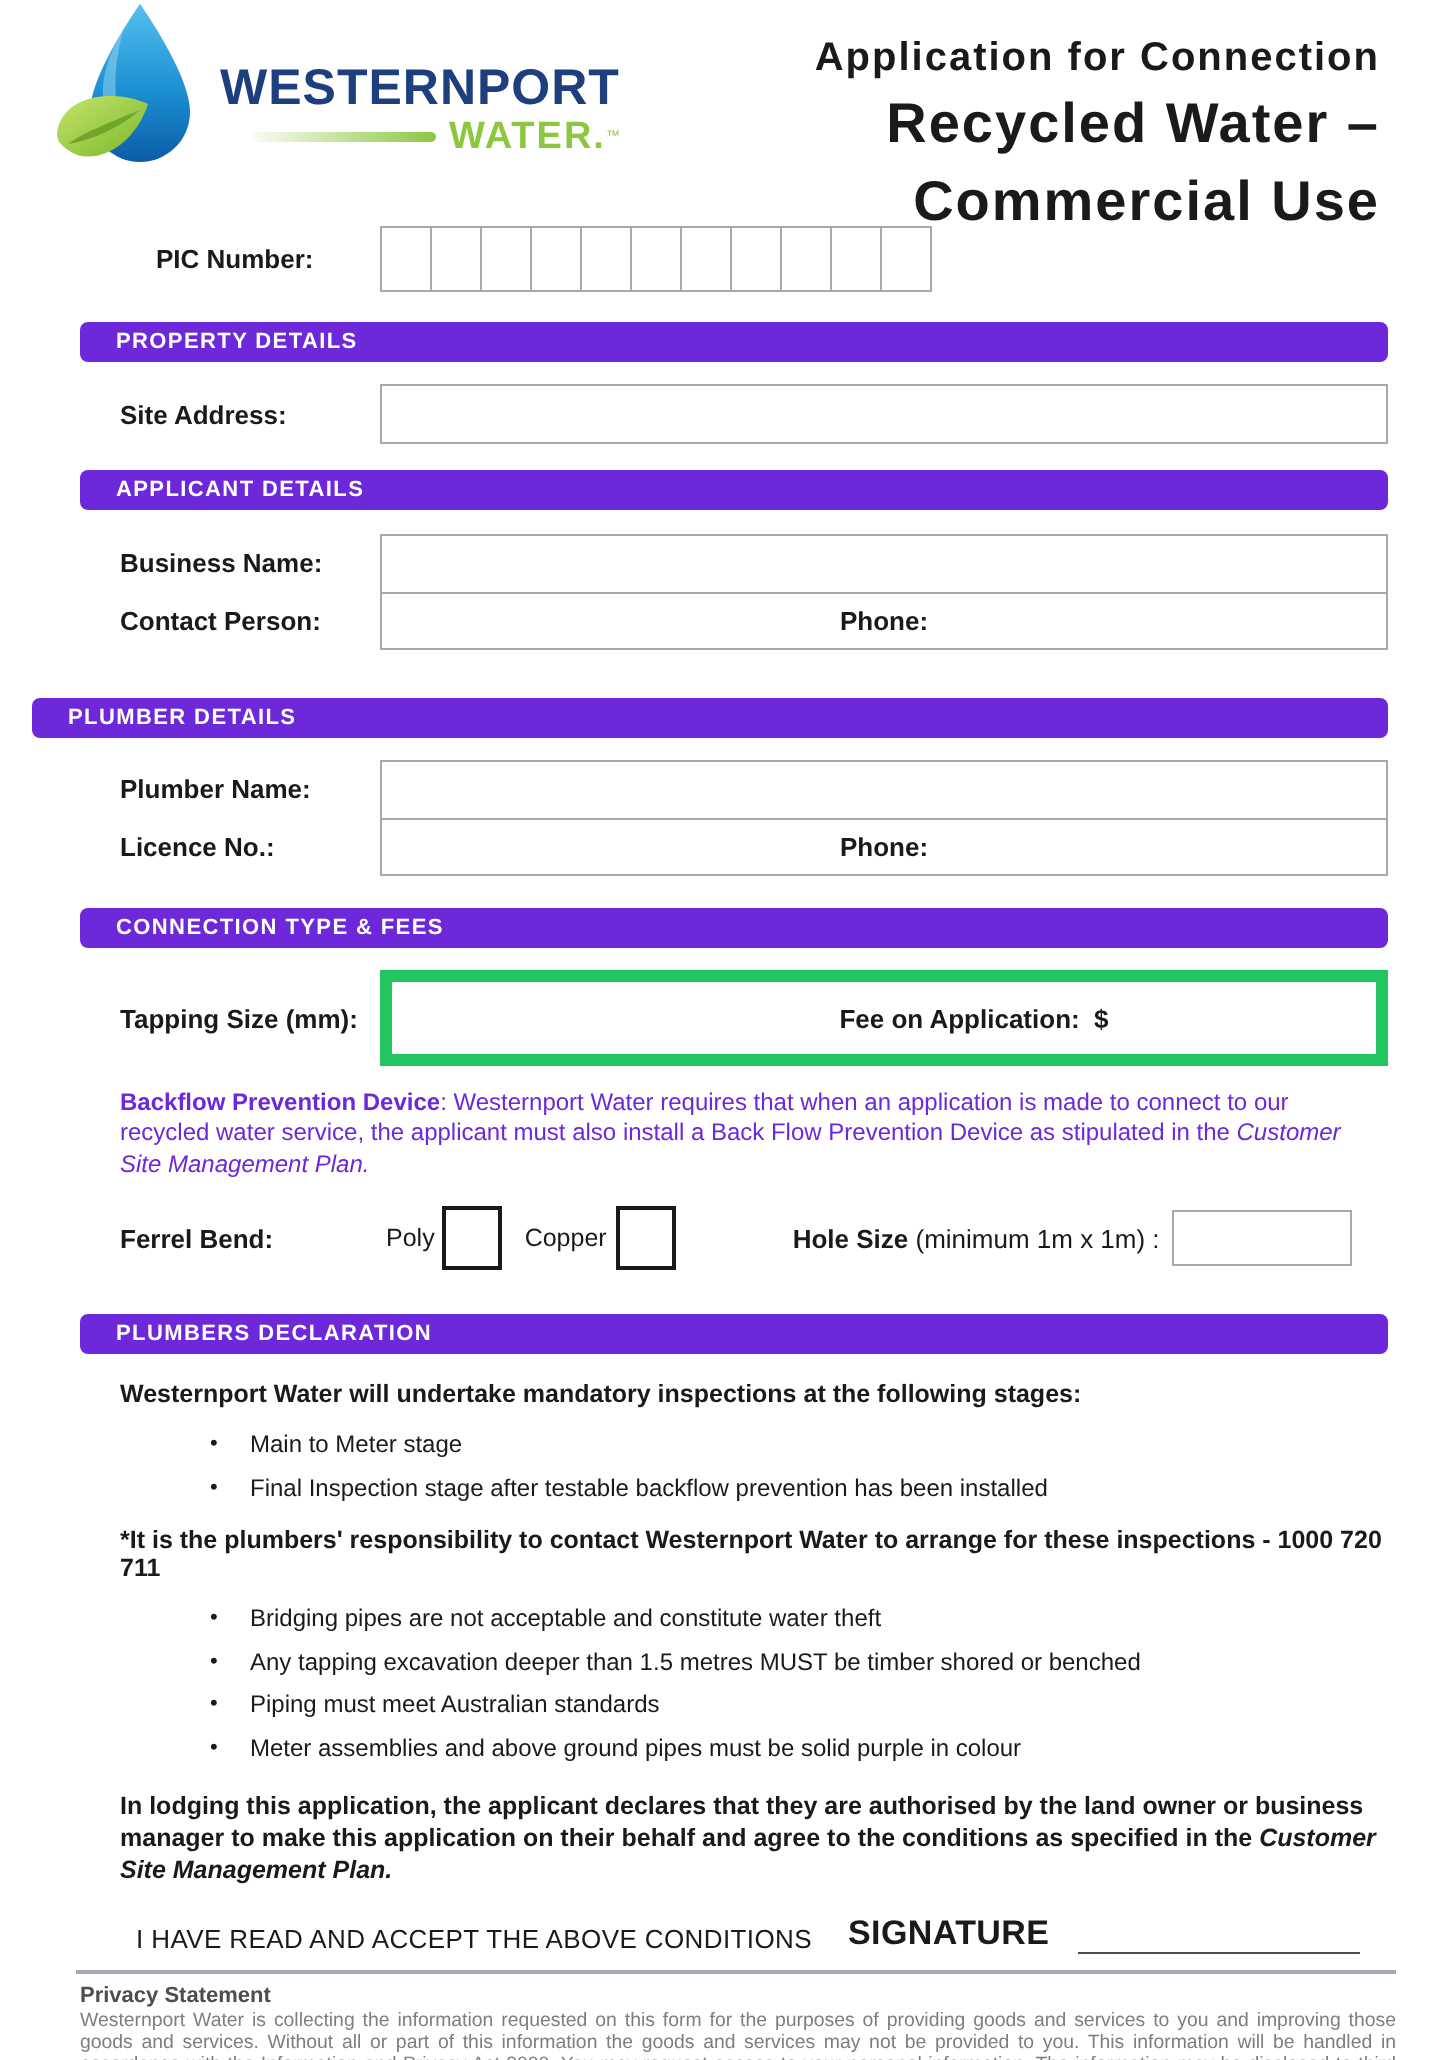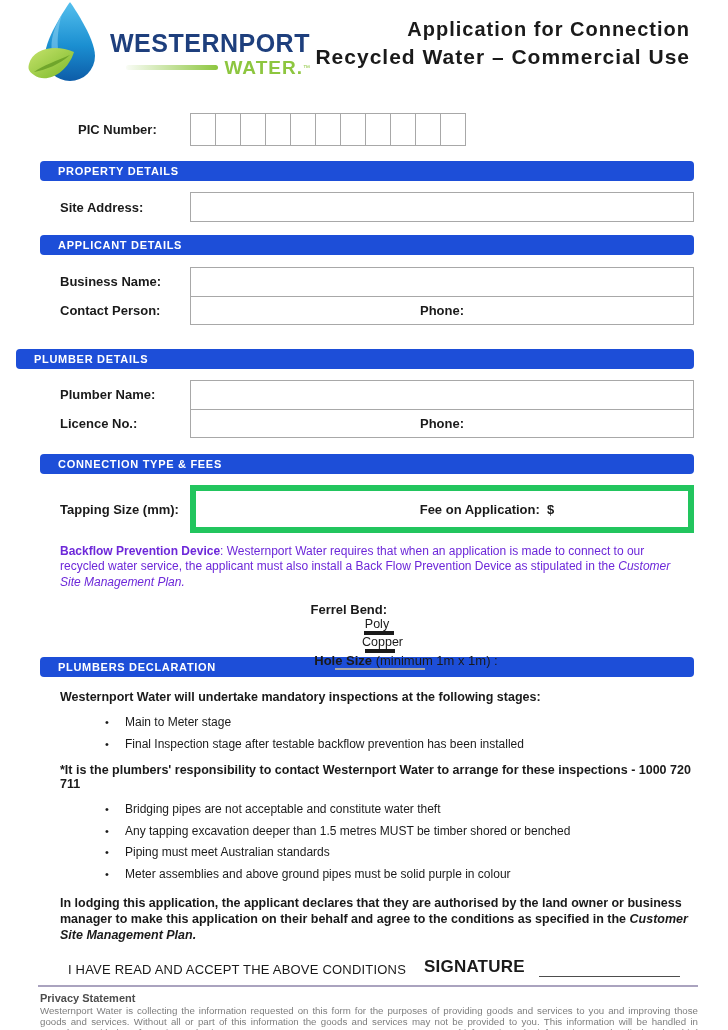--- a/index.html
+++ b/index.html
@@ -13,49 +13,49 @@
   .header { display: flex; justify-content: space-between; align-items: flex-start; padding: 0 38px 0 26px; height: 100px; }
   .logo { display: flex; align-items: center; }
   .wordmark { margin-left: 6px; margin-top: 14px; }
   .brand-top { font-size: 25px; font-weight: bold; color: #1e3f7d; letter-spacing: 0.5px; line-height: 1; }
   .brand-bottom { display: flex; align-items: center; justify-content: flex-end; margin-top: 2px; }
   .green-swoosh { height: 5px; width: 92px; background: linear-gradient(to right, rgba(141,198,63,0.05), #8dc63f); border-radius: 3px; margin-right: 6px; }
   .brand-water { font-size: 19px; font-weight: bold; color: #8dc63f; letter-spacing: 1px; line-height: 1; }
   .brand-tm { font-size: 7px; color: #8dc63f; vertical-align: top; }
   .titles { text-align: right; padding-top: 16px; }
   .title-1 { font-size: 20px; font-weight: bold; letter-spacing: 1px; line-height: 1.3; }
-  .title-2 { font-size: 21px; font-weight: bold; letter-spacing: 1px; line-height: 1.4; }
+  .title-2 { font-size: 28px; font-weight: bold; letter-spacing: 1px; line-height: 1.4; }
   
   .pic-row { display: flex; align-items: center; margin: 12px 0 0 78px; height: 34px; }
   .pic-label { font-size: 13px; font-weight: bold; width: 112px; }
   .pic-grid { display: flex; }
   .pic-cell { width: 26px; height: 33px; border: 1px solid #a8a8a8; margin-left: -1px; background: #fff; }
   .pic-cell:first-child { margin-left: 0; }
   
   .section-bar {
-    margin: 0 34px 0 40px; height: 20px; background: #1d4ed8; border-radius: 4px;
+    margin: 0 34px 0 40px; height: 20px; background: #6d28d9; border-radius: 4px;
     color: #ffffff; font-weight: bold; font-size: 11px; letter-spacing: 0.7px;
     display: flex; align-items: center; padding-left: 18px;
   }
   .mt-sitebar { margin-top: 15px; }
   
   .field-grid { display: grid; grid-template-columns: 150px 1fr; margin: 0 34px 0 40px; }
   .f-label { font-size: 13px; font-weight: bold; padding-left: 20px; align-self: center; }
   .input-box { border: 1px solid #a8a8a8; background: #fff; height: 30px; }
   .row-h { height: 29px; }
   .box-top { border: 1px solid #a8a8a8; border-bottom: none; }
   .box-bottom { border: 1px solid #a8a8a8; display: flex; align-items: center; justify-content: center; }
   .phone-label { font-size: 13px; font-weight: bold; }
   .fee-box { border: 6px solid #22c55e; background: #fff; height: 48px; display: flex; align-items: center; justify-content: center; }
   .fee-label { font-size: 13px; font-weight: bold; white-space: pre; transform: translateX(45px); }
   
   .backflow { margin: 11px 36px 0 60px; font-size: 12px; line-height: 1.28; color: #6d28d9; }
   .b { font-weight: bold; } .i { font-style: italic; }
   
-  .ferrel-row { margin: 12px 34px 0 60px; display: flex; align-items: center; height: 34px; flex-direction: column; }
+  .ferrel-row { margin: 12px 34px 0 60px; display: flex; align-items: center; height: 34px; }
   .ferrel-label { font-size: 13px; font-weight: bold; width: 133px; }
   .chk-label { font-size: 12.5px; }
   .checkbox { width: 30px; height: 32px; border: 2px solid #1a1a1a; background: #fff; }
   .gap4 { margin-left: 4px; } .gap11 { margin-left: 11px; } .gap5 { margin-left: 5px; }
   .hole-label { margin-left: 58px; font-size: 13px; white-space: pre; }
   .hole-input { margin-left: 6px; width: 90px; height: 28px; border: 1px solid #a8a8a8; background: #fff; }
   .mt-plumbar { margin-top: 21px; }
   
   .decl-intro { margin: 13px 36px 0 60px; font-size: 12.5px; font-weight: bold; }
   .bullets { margin: 11px 36px 0 105px; }

